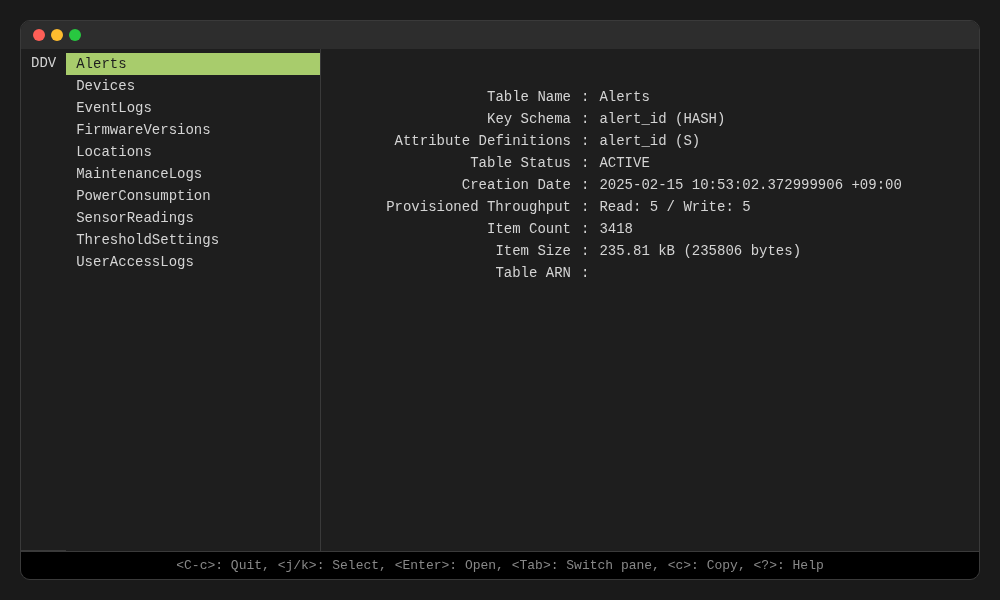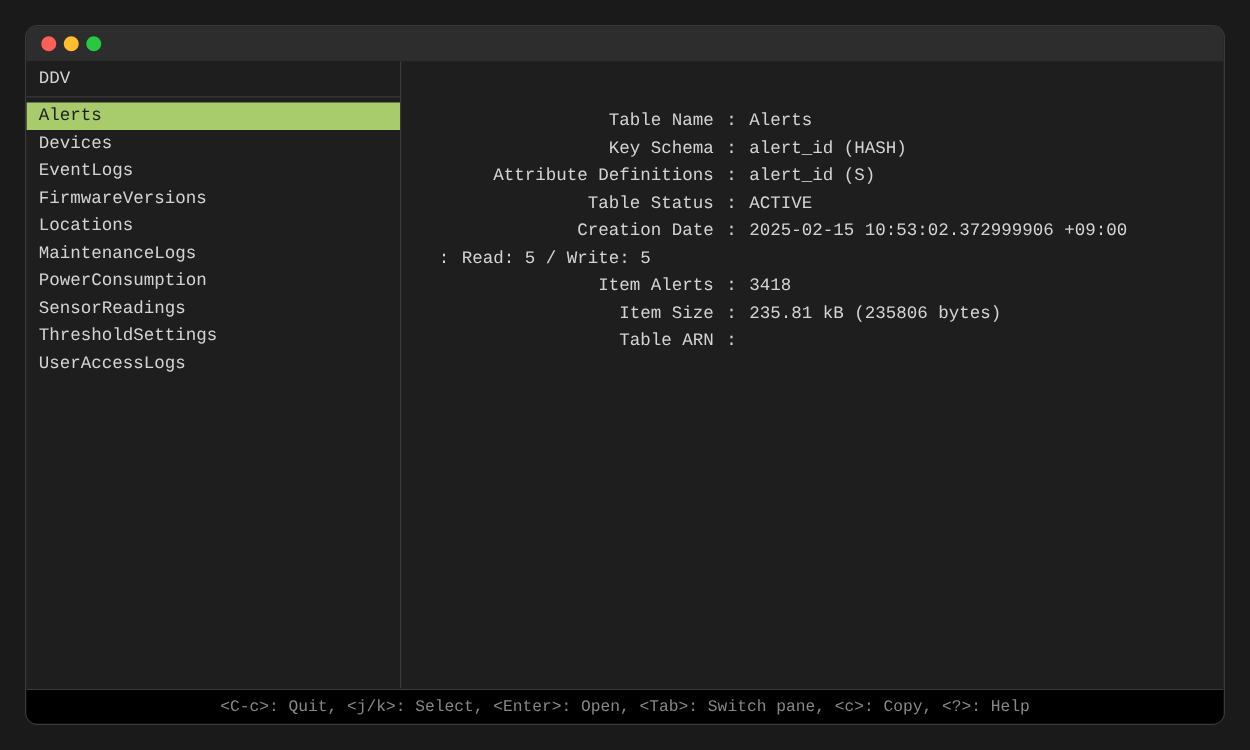--- a/index.html
+++ b/index.html
@@ -59,21 +59,21 @@
     .main-content {
       display: flex;
       flex: 1;
       overflow: hidden;
     }
 
     .sidebar {
       width: 300px;
       border-right: 1px solid #3a3a3a;
       display: flex;
-      flex-direction: column;
+      flex-direction: row;
       flex-shrink: 0;
     }
 
     .sidebar-header {
       padding: 6px 10px;
       color: #d4d4d4;
       font-size: 14px;
       border-bottom: 1px solid #3a3a3a;
       background: #1e1e1e;
     }
@@ -205,25 +205,26 @@
             <span class="detail-label">Table Status</span>
             <span class="detail-colon">:</span>
             <span class="detail-value">ACTIVE</span>
           </div>
           <div class="detail-row">
             <span class="detail-label">Creation Date</span>
             <span class="detail-colon">:</span>
             <span class="detail-value">2025-02-15 10:53:02.372999906 +09:00</span>
           </div>
           <div class="detail-row">
+            <span class="detail-label">Provisioned Throughput</span>
             <span class="detail-colon">:</span>
             <span class="detail-value">Read: 5 / Write: 5</span>
           </div>
           <div class="detail-row">
-            <span class="detail-label">Item Alerts</span>
+            <span class="detail-label">Item Count</span>
             <span class="detail-colon">:</span>
             <span class="detail-value">3418</span>
           </div>
           <div class="detail-row">
             <span class="detail-label">Item Size</span>
             <span class="detail-colon">:</span>
             <span class="detail-value">235.81 kB (235806 bytes)</span>
           </div>
           <div class="detail-row">
             <span class="detail-label">Table ARN</span>

